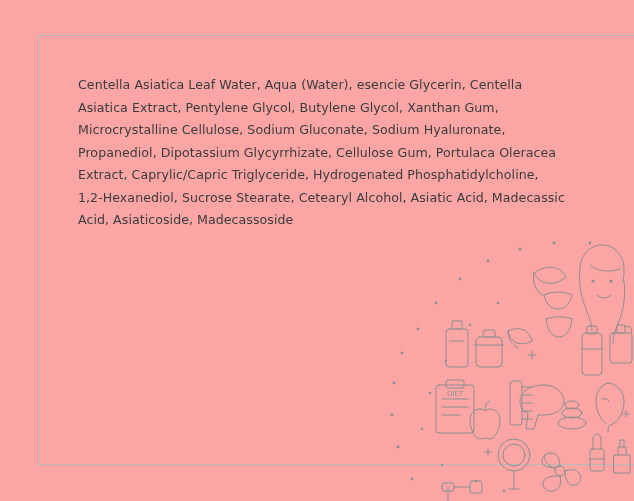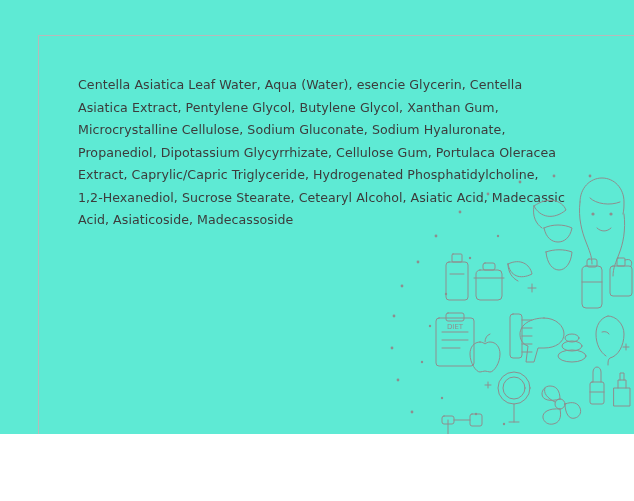--- a/index.html
+++ b/index.html
@@ -9,22 +9,22 @@
   body {
     width: 634px;
     height: 501px;
     background: #ffffff;
     font-family: "DejaVu Sans", sans-serif;
     overflow: hidden;
   }
   #page {
     position: relative;
     width: 634px;
-    height: 434px;
-    background: #5eead4;
+    height: 501px;
+    background: #fca5a5;
     overflow: hidden;
   }
   
   #card {
     position: absolute;
     left: 38px;
     top: 35px;
     width: 596px;
     height: 430px;
     border-top: 1px solid #b9b9b9;

